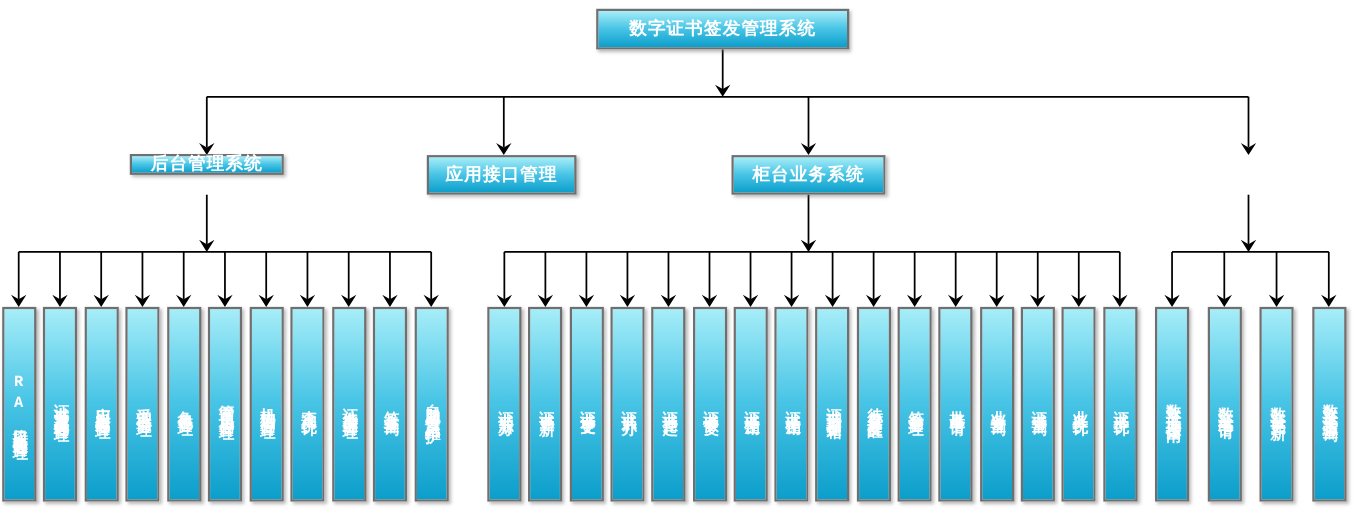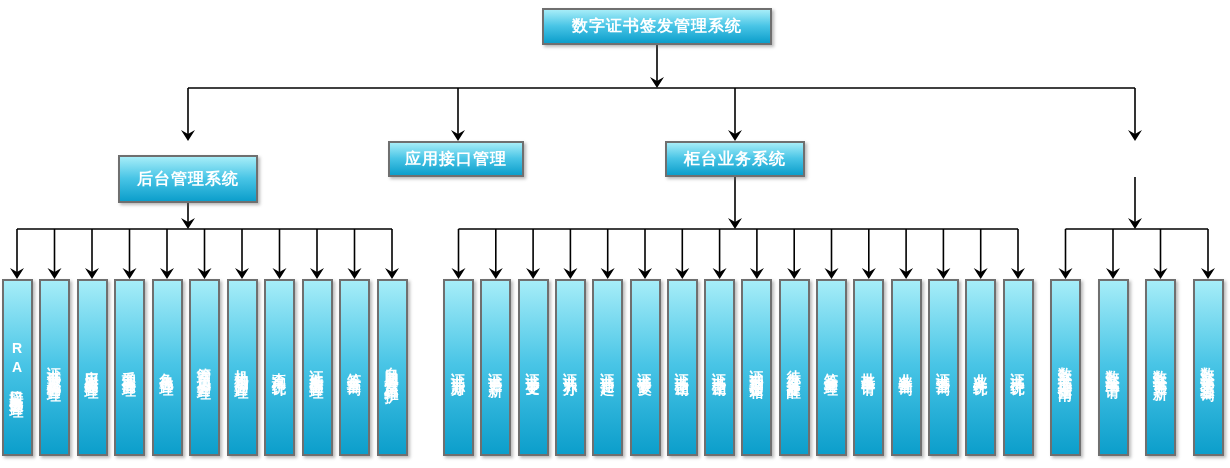--- a/index.html
+++ b/index.html
@@ -2,21 +2,21 @@
 <html style="--box-top: #a6edf8; --box-mid: #49c5e6; --box-bottom: #0c9ecb; --box-border: #6f6f6f; --connector: #000000; --node-text: #ffffff; --canvas-bg: #ffffff;"><head>
 <meta charset="utf-8">
 <style>
   :root{
     --box-top:#a6edf8; --box-mid:#49c5e6; --box-bottom:#0c9ecb;
     --box-border:#6f6f6f; --connector:#000000; --node-text:#ffffff; --canvas-bg:#ffffff;
   }
   html,body{margin:0;padding:0;background:var(--canvas-bg);}
   #stage{
     position:relative; width:1230px; height:468px; background:var(--canvas-bg);
-    font-family:Liberation Sans, sans-serif; overflow:hidden;
+    font-family:Liberation Mono, monospace; overflow:hidden;
   }
   #connectors{position:absolute; left:0; top:0; width:1230px; height:468px;}
   #connectors line{stroke:var(--connector); stroke-width:1.6px;}
   #connectors polygon{fill:var(--connector);}
   .node{
     position:absolute; box-sizing:border-box;
     border:2px solid var(--box-border);
     background:linear-gradient(180deg,var(--box-top) 0%,var(--box-mid) 48%,var(--box-bottom) 100%);
     color:var(--node-text); font-weight:bold;
     display:flex; align-items:center; justify-content:center;
@@ -112,21 +112,21 @@
       <line x1="1065.5" y1="229" x2="1065.5" y2="272"></line>
       <polygon points="1058.5,268 1065.5,279 1072.5,268 1065.5,272"></polygon>
       <line x1="1113" y1="229" x2="1113" y2="272"></line>
       <polygon points="1106,268 1113,279 1120,268 1113,272"></polygon>
       <line x1="1160.5" y1="229" x2="1160.5" y2="272"></line>
       <polygon points="1153.5,268 1160.5,279 1167.5,268 1160.5,272"></polygon>
       <line x1="1208" y1="229" x2="1208" y2="272"></line>
       <polygon points="1201,268 1208,279 1215,268 1208,272"></polygon>
     </svg>
   <div class="node root" style="left:542px;top:8px;width:230px;height:37px;">数字证书签发管理系统</div>
-<div class="node branch" style="left: 118px; top: 155px; width: 140px; height: 48px;">后台管理系统</div>
+<div class="node branch" style="left: 118px; top: 140px; width: 140px; height: 19px;">后台管理系统</div>
     <div class="node leaf" style="left: 1.5px; top: 279px; width: 31px; height: 177px;">RA接口参数管理</div>
     <div class="node leaf" style="left: 39px; top: 279px; width: 31px; height: 177px;">证书颁发机构管理</div>
     <div class="node leaf" style="left: 76.5px; top: 279px; width: 31px; height: 177px;">应用对象管理</div>
     <div class="node leaf" style="left: 114px; top: 279px; width: 31px; height: 177px;">受理点管理</div>
     <div class="node leaf" style="left: 151.5px; top: 279px; width: 31px; height: 177px;">角色管理</div>
     <div class="node leaf" style="left: 189px; top: 279px; width: 31px; height: 177px;">管理员用户管理</div>
     <div class="node leaf" style="left: 226.5px; top: 279px; width: 31px; height: 177px;">机构用户管理</div>
     <div class="node leaf" style="left: 264px; top: 279px; width: 31px; height: 177px;">查询统计</div>
     <div class="node leaf" style="left: 301.5px; top: 279px; width: 31px; height: 177px;">证件类型管理</div>
     <div class="node leaf" style="left: 339px; top: 279px; width: 31px; height: 177px;">签章查询</div>

